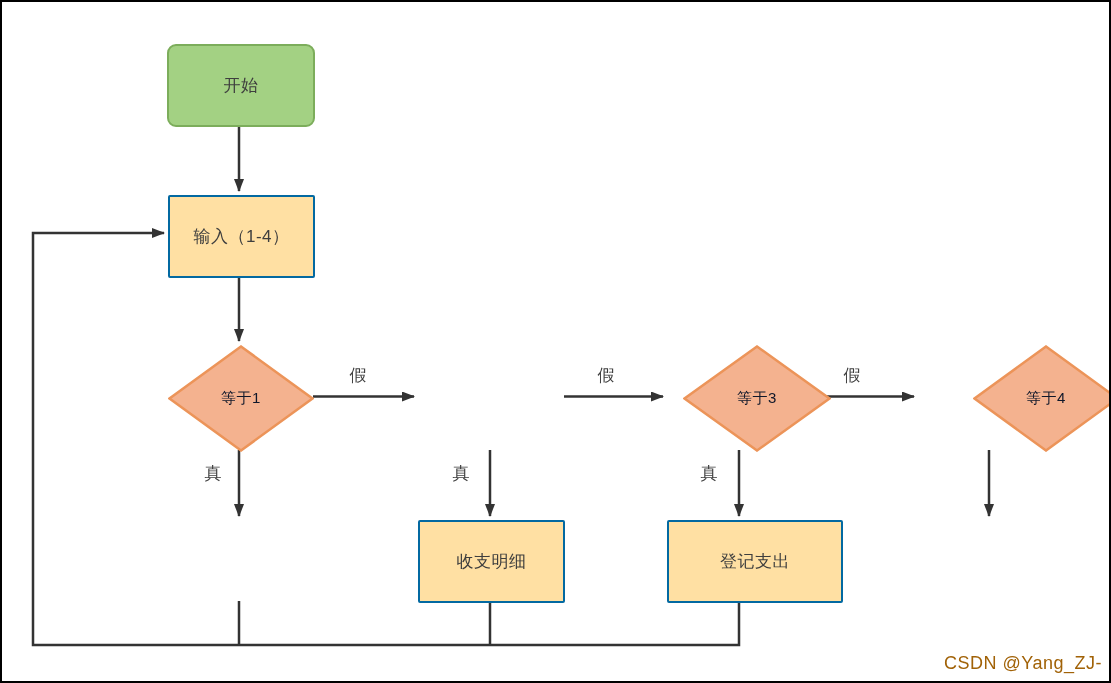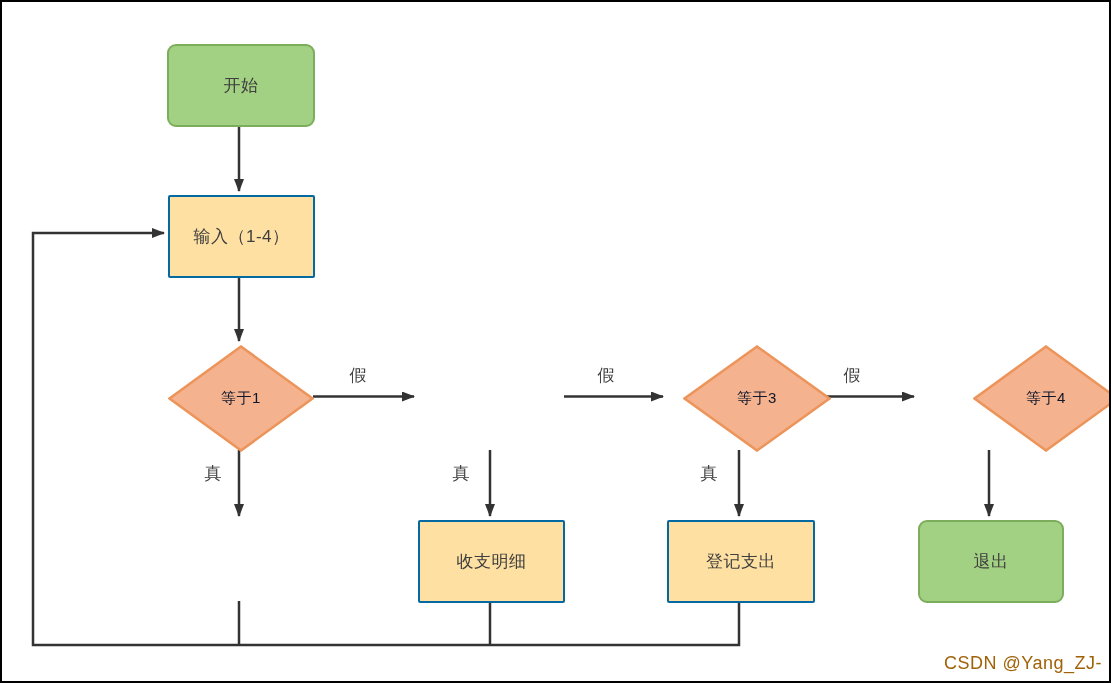--- a/index.html
+++ b/index.html
@@ -135,27 +135,24 @@
       <polygon points="73,1.5 144.5,53.5 73,105.5 1.5,53.5" fill="#f4b28f" stroke="#ec9459" stroke-width="2.5"></polygon>
     </svg>
     <span class="lbl">等于4</span>
   </div>
 
 
   <div class="node process" style="left:416px; top:518px; width:147px; height:83px;">
     <span>收支明细</span>
   </div>
 
-  <div class="node process" style="left:665px; top:518px; width:148px; height:83px;">
+  <div class="node process" style="left:665px; top:518px; width:176px; height:83px;">
     <span>登记支出</span>
   </div>
 
-  <div class="node terminal" style="left:916px; top:518px; width:146px; height:83px;">
-    <span>退出</span>
-  </div>
 
   <span class="edge-label" style="left:356px; top:373px;">假</span>
   <span class="edge-label" style="left:604px; top:373px;">假</span>
   <span class="edge-label" style="left:850px; top:373px;">假</span>
   <span class="edge-label" style="left:211px; top:471px;">真</span>
   <span class="edge-label" style="left:459px; top:471px;">真</span>
   <span class="edge-label" style="left:707px; top:471px;">真</span>
 
   <div class="watermark">CSDN @Yang_ZJ-</div>
 

